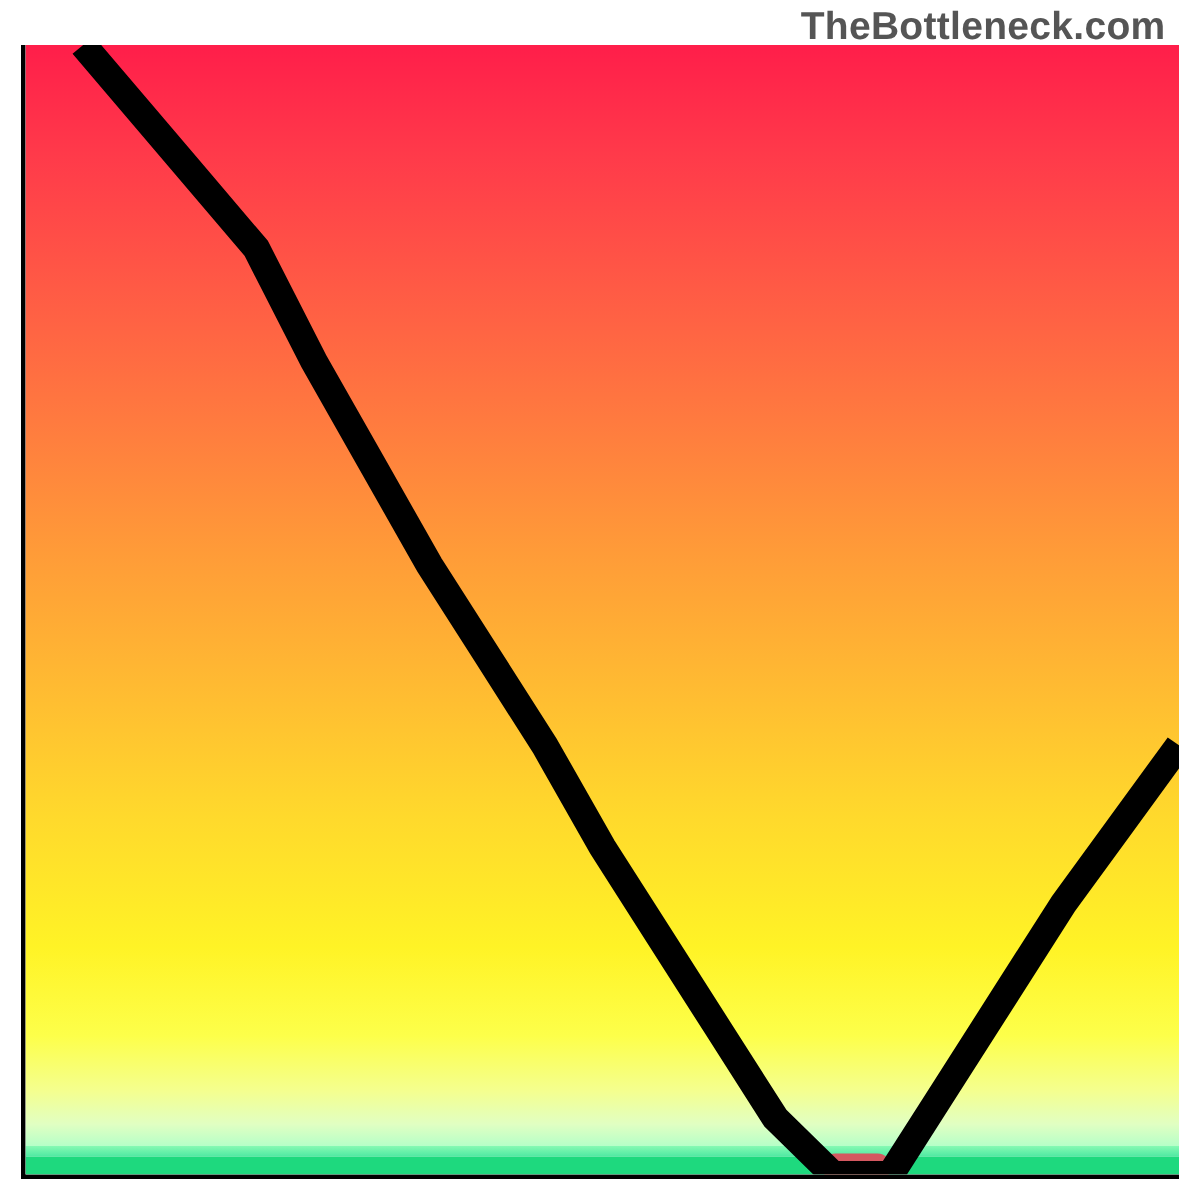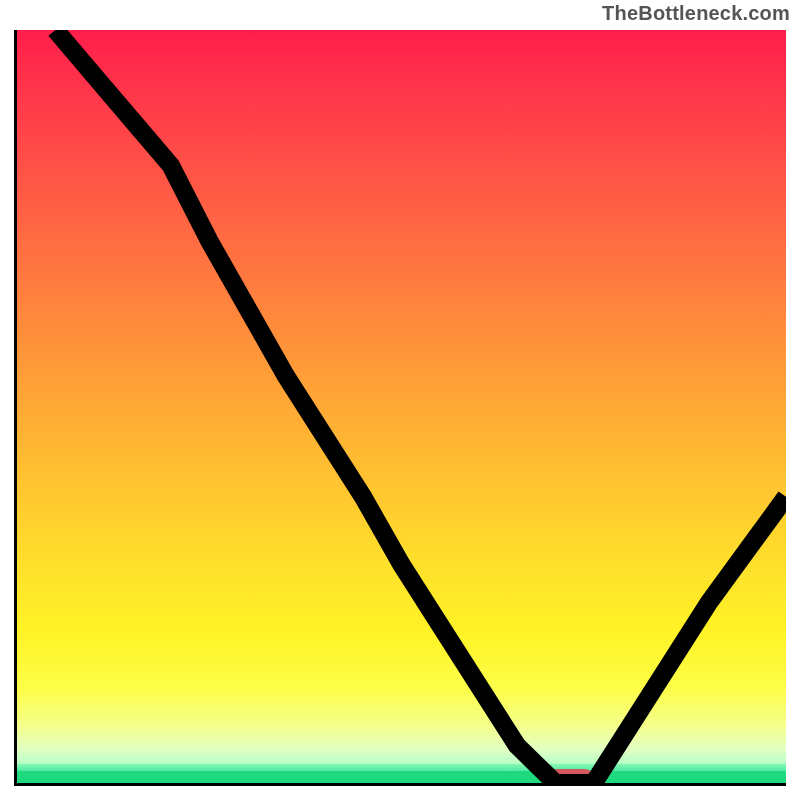--- a/index.html
+++ b/index.html
@@ -11,22 +11,22 @@
     font-family: Arial, Helvetica, sans-serif;
   }
   .container {
     position: relative;
     width: 800px;
     height: 800px;
   }
   .watermark {
     position: absolute;
     top: 2px;
-    right: 10px;
-    font-size: 20px;
+    right: 23px;
+    font-size: 26px;
     font-weight: 600;
     color: #555;
     letter-spacing: 0.2px;
   }
   .plot-area {
     position: absolute;
     left: 14px;
     top: 30px;
     width: 772px;
     height: 756px;

